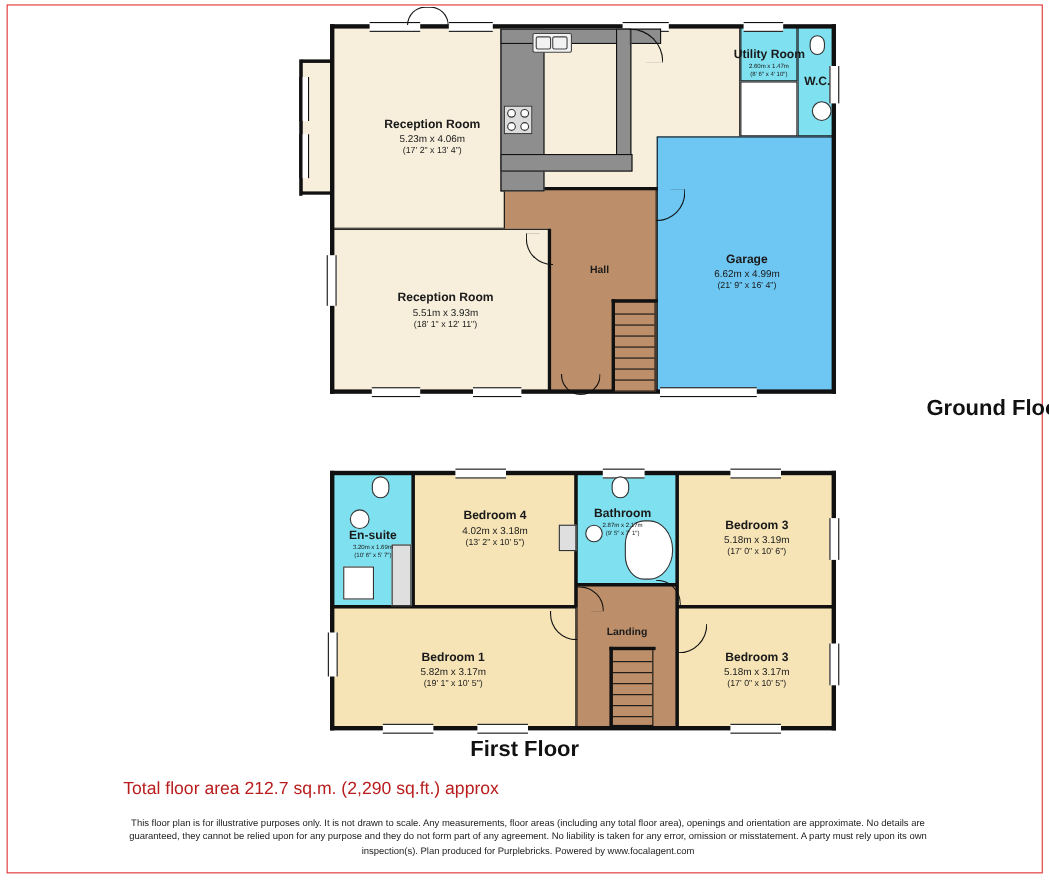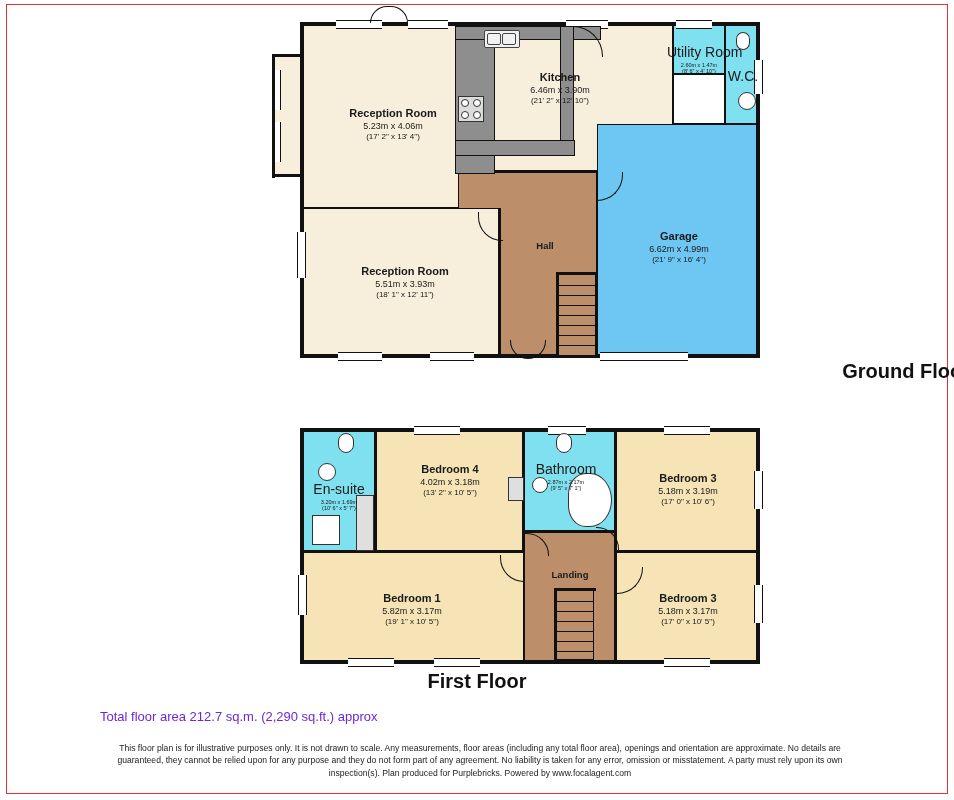--- a/index.html
+++ b/index.html
@@ -38,38 +38,38 @@
     position:absolute;
     text-align:center;
     color:#1a1a1a;
     line-height:1.25;
     white-space:nowrap;
   }
   .label .nm{font-size:11px;font-weight:bold;}
   .label .d1{font-size:9px;}
   .label .d2{font-size:8px;}
 
-  .label.sm .nm{font-size:14px;font-weight:normal;}
+  .label.sm .nm{font-size:11px;font-weight:bold;}
   .label.sm .d1{font-size:5.5px;}
   .label.sm .d2{font-size:5.5px;}
 
   .label.md .nm{font-size:9.5px;font-weight:bold;}
 
   .floor-title{
     position:absolute;
     width:100%;
     text-align:center;
     font-size:20px;
     font-weight:bold;
     color:#111;
   }
 
   .area-note{
-    position:absolute;left:100px;top:709px;
-    font-size:13px;color:#6d28d9;
+    position:absolute;left:112px;top:709px;
+    font-size:16px;color:#b91c1c;
   }
   .disclaimer{
     position:absolute;left:100px;top:742px;width:760px;
     font-size:8.6px;color:#222;text-align:center;line-height:1.45;
   }
 
   
   .stairs{position:absolute;box-sizing:border-box;border:1px solid #111;background:#bc8f6a;}
   .stairs i{position:absolute;left:0;right:0;height:0;border-top:1px solid #111;display:block;}
 
@@ -167,25 +167,20 @@
   <div class="door" style="left:510px;top:340px;width:34px;height:18px;border-top:none;border-radius:0 0 18px 18px;background:transparent;"></div>
   <div class="door" style="left:478px;top:212px;width:24px;height:28px;border-right:none;border-top:none;border-radius:0 0 0 24px;background:transparent;"></div>
   <div class="door" style="left:596px;top:172px;width:26px;height:28px;border-left:none;border-top:none;border-radius:0 0 26px 0;background:transparent;"></div>
 
   <div class="label" style="left:318px;top:107px;width:150px;">
     <div class="nm">Reception Room</div>
     <div class="d1">5.23m x 4.06m</div>
     <div class="d2">(17' 2" x 13' 4")</div>
   </div>
 
-  <div class="label" style="left:490px;top:71px;width:140px;">
-    <div class="nm">Kitchen</div>
-    <div class="d1">6.46m x 3.90m</div>
-    <div class="d2">(21' 2" x 12' 10")</div>
-  </div>
 
   <div class="label sm" style="left:667px;top:44px;width:64px;">
     <div class="nm">Utility Room</div>
     <div class="d1">2.60m x 1.47m</div>
     <div class="d2">(8' 6" x 4' 10")</div>
   </div>
 
   <div class="label sm" style="left:716px;top:68px;width:54px;">
     <div class="nm">W.C.</div>
   </div>

